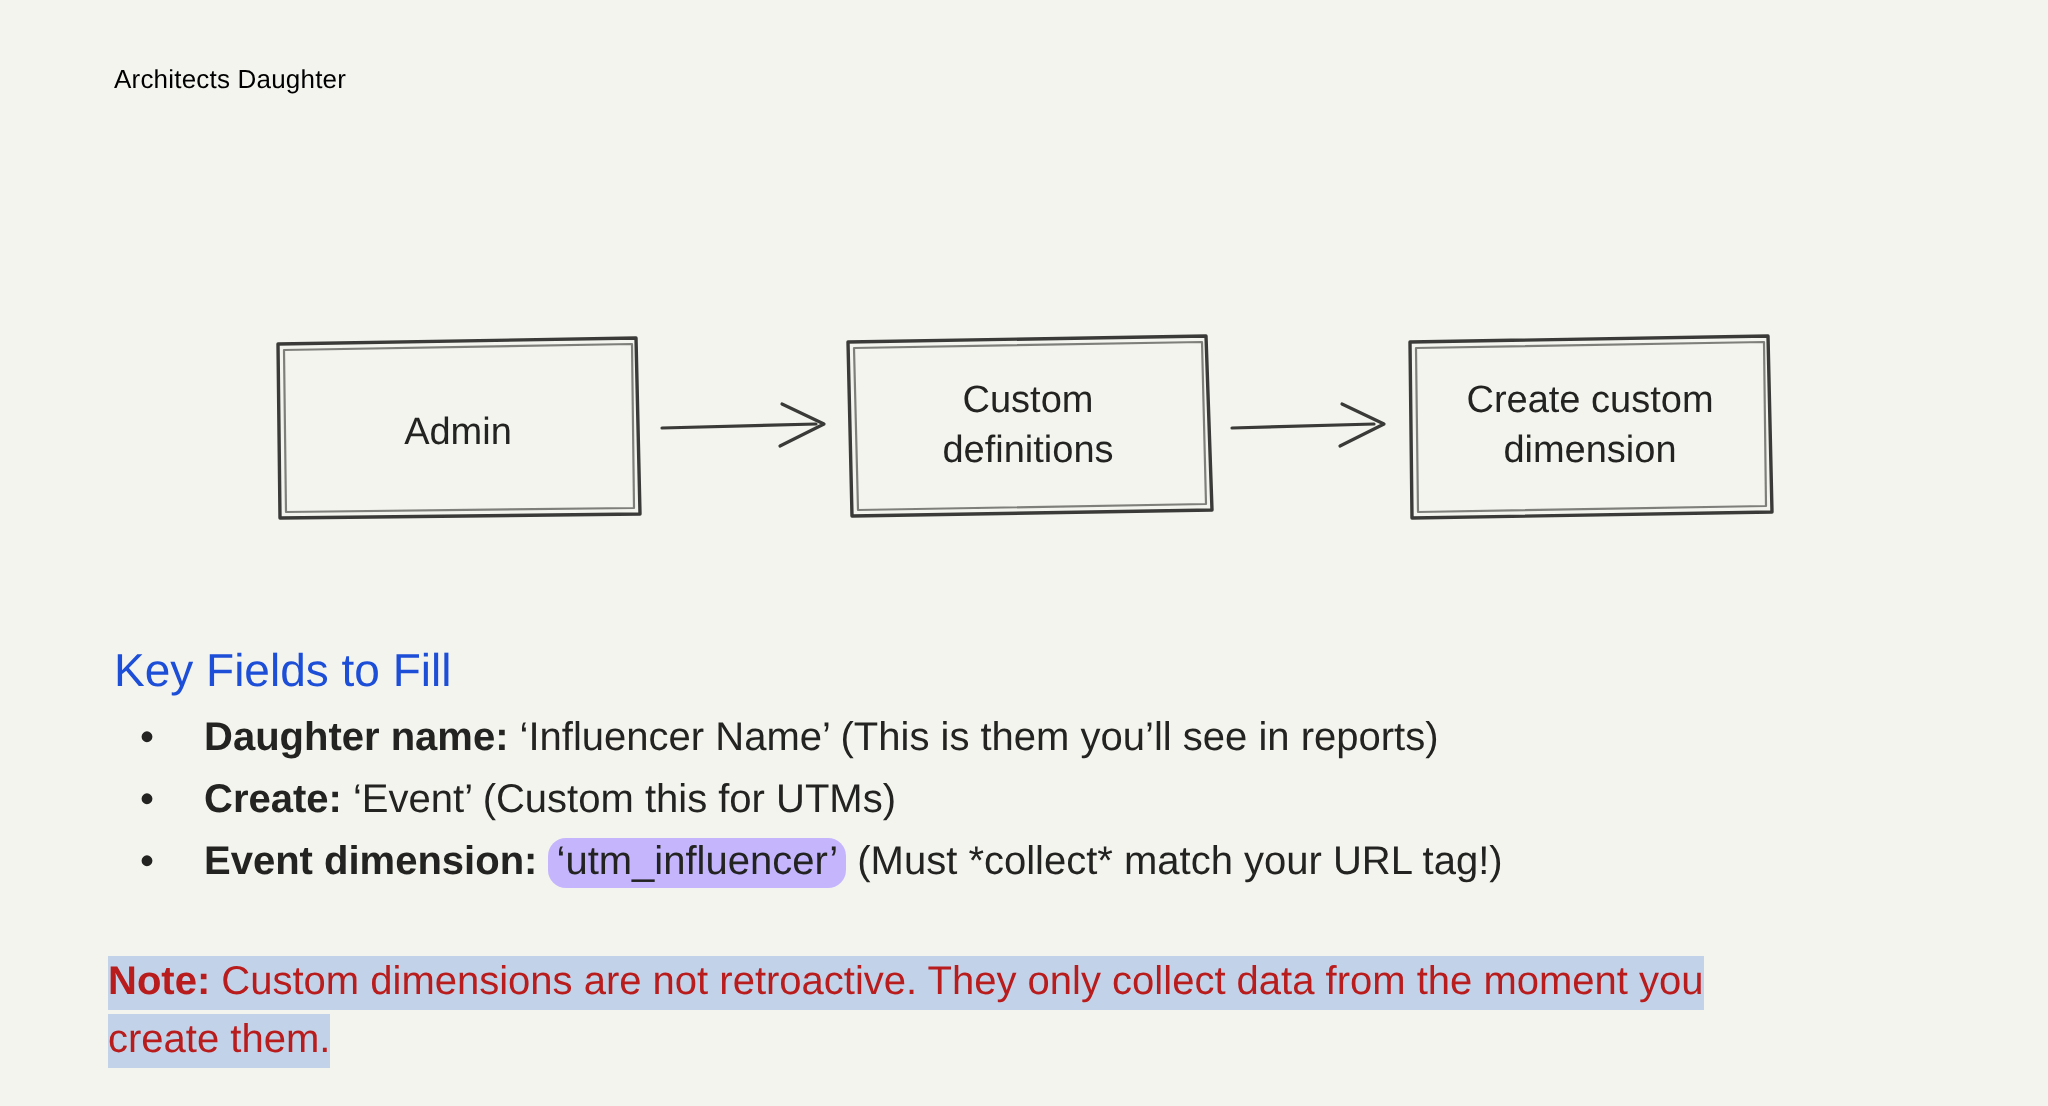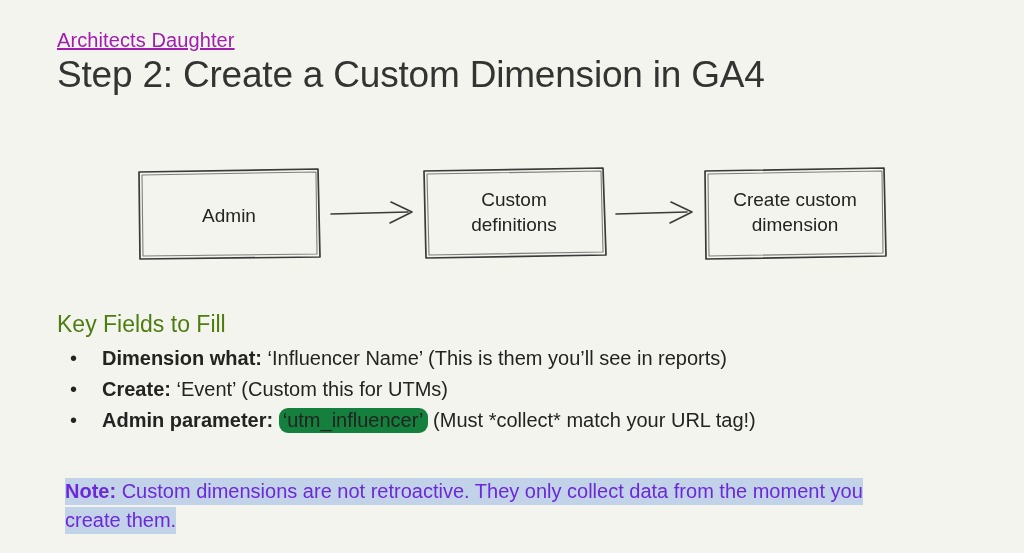--- a/index.html
+++ b/index.html
@@ -17,27 +17,26 @@
   }
 
   
   #slide-header {
     position: absolute;
     left: 57px;
     top: 30px;
     width: 900px;
   }
   #eyebrow-label {
-    font-size: 20px;
+    font-size: 13px;
     font-weight: 400;
-    color: #a21caf;
+    color: #000000;
     letter-spacing: 0.1px;
     line-height: 20px;
     white-space: nowrap;
-    text-decoration: underline;
   }
   #slide-title {
     font-size: 37px;
     font-weight: 400;
     color: #333331;
     line-height: 46px;
     letter-spacing: -0.2px;
     margin-top: 2px;
     white-space: nowrap;
   }
@@ -62,23 +61,24 @@
   
   #key-fields-section {
     position: absolute;
     left: 57px;
     top: 309px;
     width: 940px;
   }
   #key-fields-heading {
     font-size: 23px;
     font-weight: 400;
-    color: #4d7c0f;
+    color: #1d4ed8;
     line-height: 30px;
     white-space: nowrap;
+    margin-top: 11px;
   }
   #bullet-list {
     list-style: none;
     margin: 0;
     padding: 0;
     margin-top: 4px;
   }
   .bullet-row {
     position: relative;
     padding-left: 45px;
@@ -93,53 +93,52 @@
     left: 13px;
     top: 0;
     font-size: 20px;
     line-height: 30px;
     color: #232321;
   }
   .bullet-strong {
     font-weight: 700;
   }
   .mark-yellow {
-    background: #15803d;
+    background: #c4b5fd;
     border-radius: 9px;
     padding: 1px 4px 2px 4px;
     box-decoration-break: clone;
     -webkit-box-decoration-break: clone;
   }
 
   
   #note-block {
     position: absolute;
-    left: 65px;
+    left: 54px;
     top: 477px;
     width: 850px;
     font-size: 20px;
     line-height: 29px;
-    color: #6d28d9;
+    color: #b91c1c;
   }
   .note-hl {
     background: #c2d3e9;
     box-decoration-break: clone;
     -webkit-box-decoration-break: clone;
     padding: 2px 0 3px 0;
   }
   .note-strong {
     font-weight: 700;
   }
 </style>
 </head>
 <body>
 
 <div id="slide-header">
   <div id="eyebrow-label">Architects Daughter</div>
-  <div id="slide-title">Step 2: Create a Custom Dimension in GA4</div>
 </div>
 
 <div id="flow-diagram">
   <svg id="flow-svg" width="1024" height="125" viewBox="0 0 1024 125" xmlns="http://www.w3.org/2000/svg">
 
     <g>
       <path d="M139,22 L318,19 L320,107 L140,109 Z" fill="none" stroke="#3a3a38" stroke-width="1.7" stroke-linecap="round" stroke-linejoin="round"></path>
       <path d="M142,25 L316,22 L317,104 L143,106 Z" fill="none" stroke="#575754" stroke-width="1.1" stroke-linecap="round" stroke-linejoin="round" opacity="0.75"></path>
       <text class="flow-box-label" x="229" y="72" text-anchor="middle">Admin</text>
     </g>
@@ -170,31 +169,31 @@
   </svg>
 </div>
 
 <div id="key-fields-section">
   <div id="key-fields-heading">Key Fields to Fill</div>
 
   <ul id="bullet-list">
 
     <li class="bullet-row">
       <span class="bullet-dot">•</span>
-      <span class="bullet-strong">Dimension what:</span><span> ‘Influencer Name’ (This is them you’ll see in reports)</span>
+      <span class="bullet-strong">Daughter name:</span><span> ‘Influencer Name’ (This is them you’ll see in reports)</span>
     </li>
 
     <li class="bullet-row">
       <span class="bullet-dot">•</span>
       <span class="bullet-strong">Create:</span><span> ‘Event’ (Custom this for UTMs)</span>
     </li>
 
     <li class="bullet-row">
       <span class="bullet-dot">•</span>
-      <span class="bullet-strong">Admin parameter:</span><span> </span><span class="mark-yellow">‘utm_influencer’</span><span> (Must *collect* match your URL tag!)</span>
+      <span class="bullet-strong">Event dimension:</span><span> </span><span class="mark-yellow">‘utm_influencer’</span><span> (Must *collect* match your URL tag!)</span>
     </li>
 
   </ul>
 </div>
 
 <div id="note-block">
   <span class="note-hl">
     <span class="note-strong">Note:</span><span> Custom dimensions are not retroactive. They only collect data from the moment you create them.</span>
   </span>
 </div>

